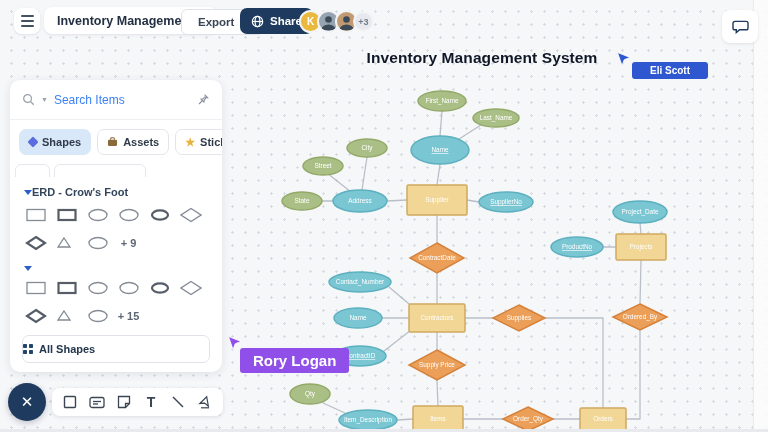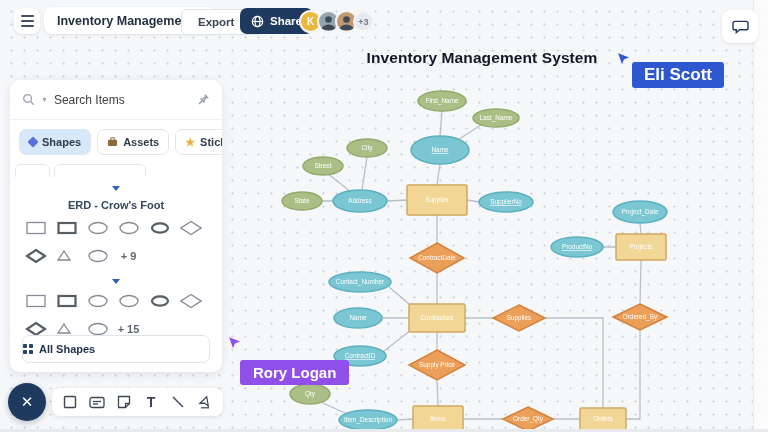--- a/index.html
+++ b/index.html
@@ -38,30 +38,30 @@
   .canvas-title{position:absolute;left:362px;top:49px;width:240px;text-align:center;
     font-size:15.5px;font-weight:700;color:#101828;letter-spacing:.1px;}
   .cursor{position:absolute;}
   .cursor-label{position:absolute;color:#fff;font-weight:600;border-radius:3px;white-space:nowrap;}
 
   
   .panel{position:absolute;left:10px;top:80px;width:212px;height:292px;background:#fff;
     border-radius:10px;box-shadow:0 2px 10px rgba(20,30,60,.10);overflow:hidden;}
   .search-row{height:39px;display:flex;align-items:center;gap:6px;padding:0 12px;
     border-bottom:1px solid #eef0f3;}
-  .search-row .ph{flex:1;font-size:12px;color:#404040;}
+  .search-row .ph{flex:1;font-size:12px;color:#3b82f6;}
   .tabs-row{display:flex;gap:6px;padding:9px 9px 6px 9px;}
   .tab{height:24px;border-radius:7px;border:1px solid #e2e6eb;background:#fff;display:flex;
     align-items:center;gap:5px;padding:0 9px;font-size:11px;font-weight:600;color:#2f3b4a;cursor:pointer;}
   .tab.active{background:#d9e8f8;border-color:#d9e8f8;}
   .gem{width:8px;height:8px;background:#5b6ee0;transform:rotate(45deg);border-radius:1.5px;}
   .star{color:#e8b23c;font-size:11px;line-height:1;}
   .partial-row{height:15px;position:relative;overflow:hidden;margin-top:1px;}
   .partial-row .pp{position:absolute;top:2px;height:18px;background:#fff;border:1px solid #e4e7ec;border-radius:6px;}
-  .sec-head{display:flex;align-items:center;gap:8px;padding:9px 14px 3px 14px;cursor:pointer;flex-direction:column;}
+  .sec-head{display:flex;align-items:center;gap:0;padding:9px 14px 3px 14px;cursor:pointer;}
   .sec-head .tri{width:0;height:0;border-left:4px solid transparent;border-right:4px solid transparent;
     border-top:5px solid #2c5fc4;}
   .sec-head .lbl{font-size:11px;font-weight:700;color:#33455b;}
   .shape-row{display:flex;align-items:center;padding:4px 10px;}
   .shape-cell{width:31px;height:20px;display:flex;align-items:center;justify-content:center;cursor:pointer;}
   .more-lbl{font-size:11px;color:#5d6673;font-weight:600;}
   .panel-footer{position:absolute;left:0;right:0;bottom:9px;display:flex;gap:9px;padding:0 12px;}
   .pf-btn{flex:1;height:26px;border:1px solid #dfe3e9;border-radius:7px;background:#fff;display:flex;
     align-items:center;gap:6px;font-size:11px;font-weight:700;color:#22364e;cursor:pointer;}
 
@@ -157,27 +157,27 @@
         <text x="640" y="319.2" text-anchor="middle" font-family="Liberation Sans, sans-serif" font-size="6.4" fill="#ffffff">Ordered_By</text>
         <polygon fill="#eb9f58" stroke="#d5823b" stroke-width="1.5" points="528,407 553,419 528,431 503,419"></polygon>
         <text x="528" y="421.2" text-anchor="middle" font-family="Liberation Sans, sans-serif" font-size="6.4" fill="#ffffff">Order_Qty</text>
       </svg>
     <div class="canvas-title">Inventory Management System</div>
     <div id="cursors">
         <div class="cursor" style="left: 617px; top: 52px;">
           <svg width="14" height="15" viewBox="0 0 14 15" style="position:absolute;left:0;top:0;">
             <path d="M0.5 0.5 L5 13.5 L7.2 7.8 L13 5.4 Z" fill="#2e57d0" stroke="#fff" stroke-width="0.8"></path>
           </svg>
-          <div class="cursor-label" style="left:15px;top:10px;background:#2e57d0;font-size:17px;padding:3px 12px;">Eli Scott</div>
+          <div class="cursor-label" style="left:15px;top:10px;background:#2e57d0;font-size:10px;padding:3px 18px;">Eli Scott</div>
         </div>
         <div class="cursor" style="left: 228px; top: 336px;">
           <svg width="14" height="15" viewBox="0 0 14 15" style="position:absolute;left:0;top:0;">
             <path d="M0.5 0.5 L5 13.5 L7.2 7.8 L13 5.4 Z" fill="#8f4fe8" stroke="#fff" stroke-width="0.8"></path>
           </svg>
-          <div class="cursor-label" style="left:12px;top:24px;background:#8f4fe8;font-size:15px;padding:4px 13px;">Rory Logan</div>
+          <div class="cursor-label" style="left:12px;top:12px;background:#8f4fe8;font-size:15px;padding:4px 13px;">Rory Logan</div>
         </div>
       </div>
   </div>
 
   <div class="right-strip"></div>
   <div class="bottom-strip"></div>
 
   <div class="float hamburger">
       <i></i>
       <i></i>

